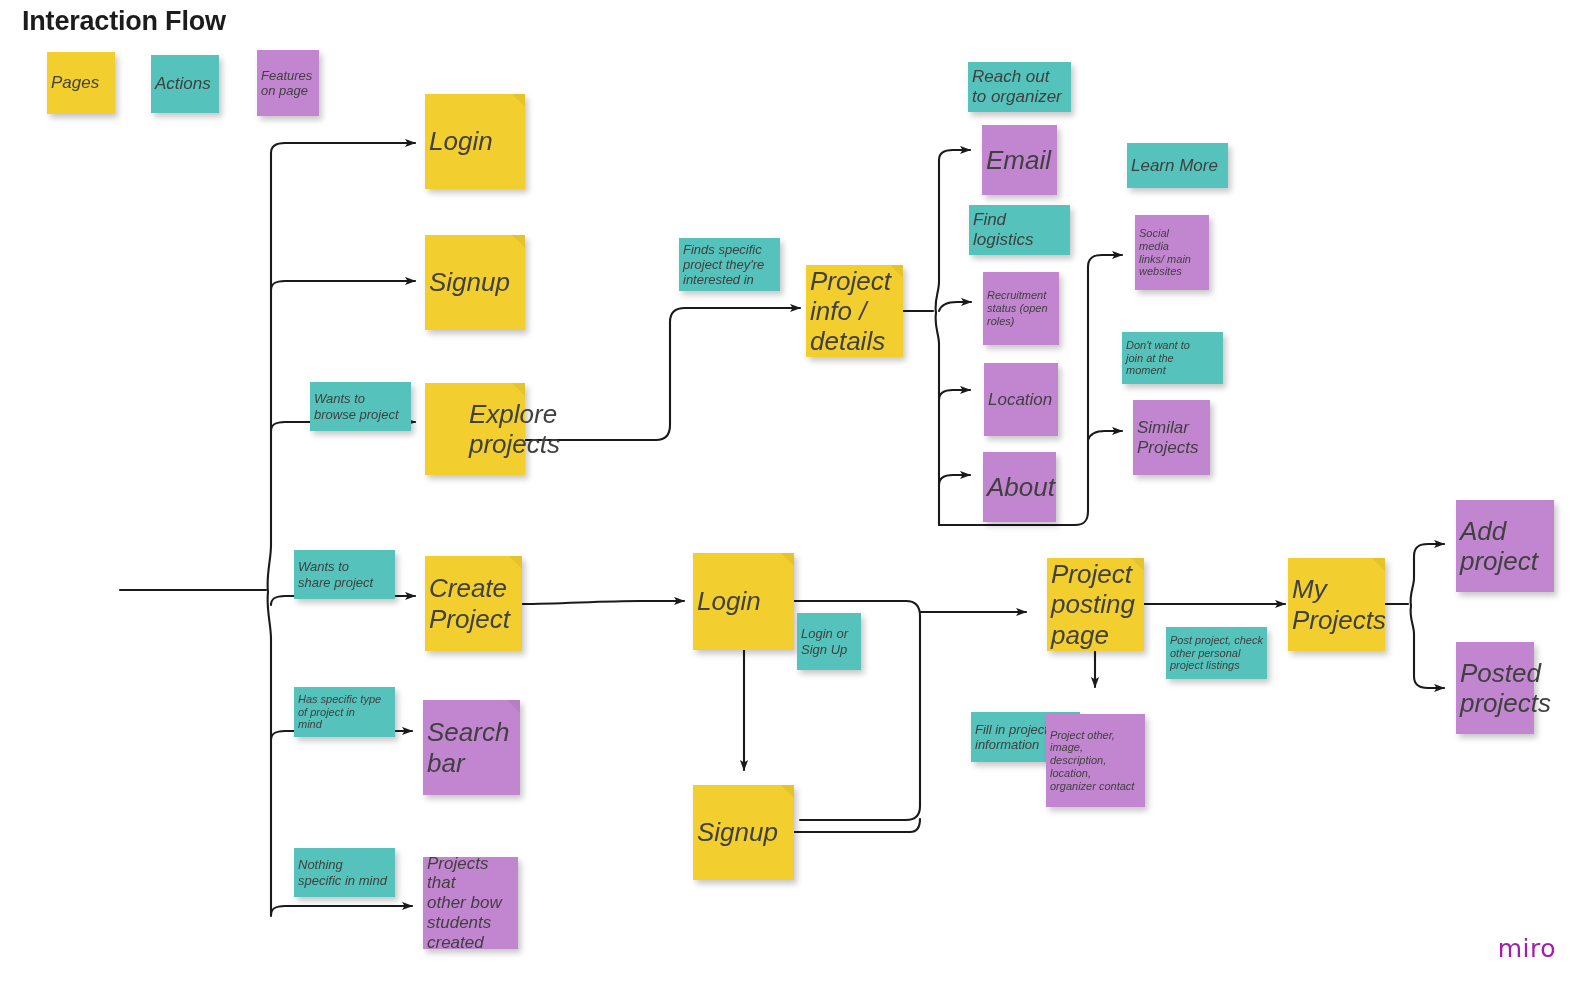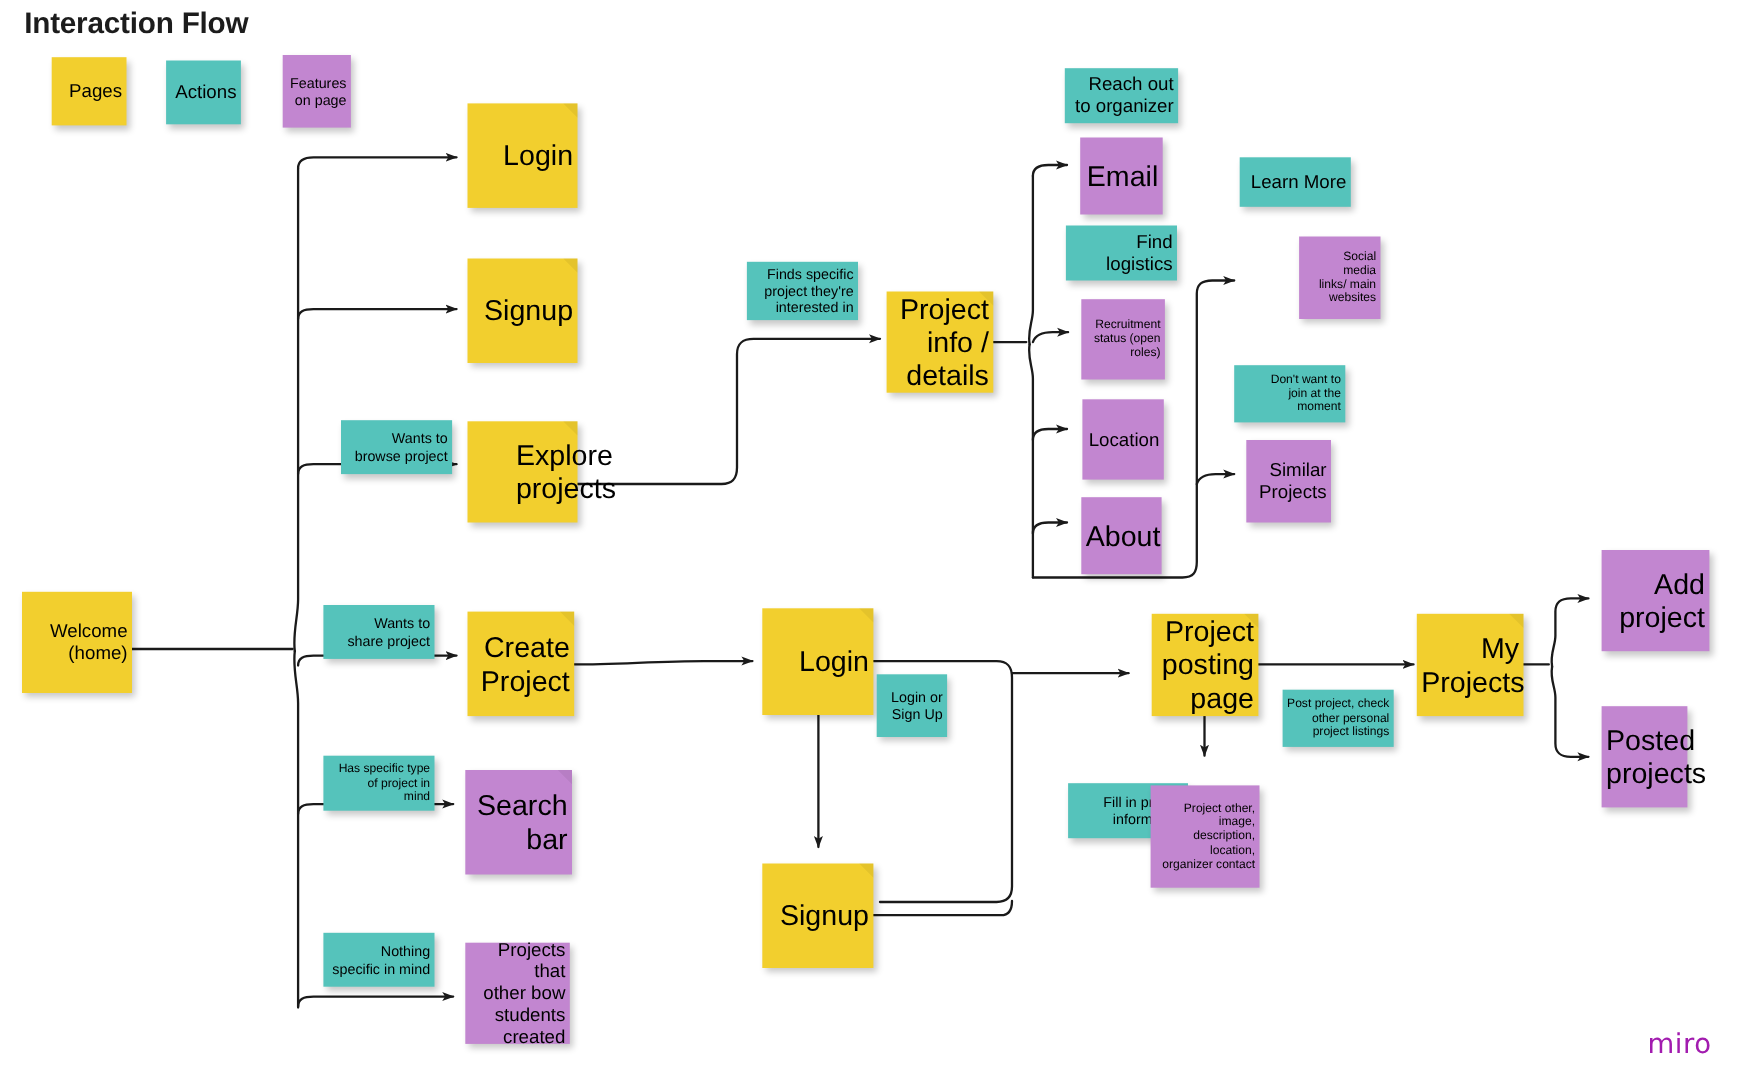--- a/index.html
+++ b/index.html
@@ -14,25 +14,26 @@
   .title{
     position:absolute;left:22px;top:6px;
     font-size:27px;font-weight:bold;letter-spacing:-0.2px;color:#1c1c1c;
   }
 
   
   .note{
     position:absolute;
     box-sizing:border-box;
     display:flex;align-items:center;justify-content:center;
-    text-align:right;
+    text-align:left;
     line-height:1.16;
-    color:#000000;
+    color:#404040;
     padding:2px 4px;
     box-shadow:3px 4px 6px rgba(0,0,0,0.22);
+    font-style:italic;
   }
   .note .txt{display:block;width:100%;}
 
   .yellow{background:#F2CF2E;}
   .teal{background:#55C3BB;}
   .purple{background:#C286D0;}
 
   
   .fold::after{
     content:"";position:absolute;right:0;top:0;
@@ -124,24 +125,20 @@
     <span class="txt">Pages</span>
   </div>
   <div class="note teal med" style="left:151px;top:55px;width:68px;height:58px;">
     <span class="txt">Actions</span>
   </div>
   <div class="note purple sm" style="left:257px;top:50px;width:62px;height:66px;white-space:pre-line;">
     <span class="txt">Features
 on page</span>
   </div>
 
-  <div class="note yellow med" style="left:20px;top:538px;width:100px;height:92px;white-space:pre-line;">
-    <span class="txt">Welcome
-(home)</span>
-  </div>
 
   <div class="note yellow big fold" style="left:425px;top:94px;width:100px;height:95px;">
     <span class="txt">Login</span>
   </div>
 
   <div class="note yellow big fold" style="left:425px;top:235px;width:100px;height:95px;">
     <span class="txt">Signup</span>
   </div>
 
   <div class="note teal sm" style="left:310px;top:382px;width:101px;height:49px;white-space:pre-line;">
@@ -216,21 +213,21 @@
     <span class="txt">Location</span>
   </div>
 
   <div class="note purple big" style="left:983px;top:452px;width:73px;height:70px;">
     <span class="txt">About</span>
   </div>
 
   <div class="note teal med" style="left:1127px;top:143px;width:101px;height:45px;">
     <span class="txt">Learn More</span>
   </div>
-  <div class="note purple xs" style="left:1135px;top:215px;width:74px;height:75px;white-space:pre-line;margin-left:46px;">
+  <div class="note purple xs" style="left:1135px;top:215px;width:74px;height:75px;white-space:pre-line;">
     <span class="txt">Social
 media
 links/ main
 websites</span>
   </div>
 
   <div class="note teal xs" style="left:1122px;top:332px;width:101px;height:52px;white-space:pre-line;">
     <span class="txt">Don't want to
 join at the
 moment</span>

